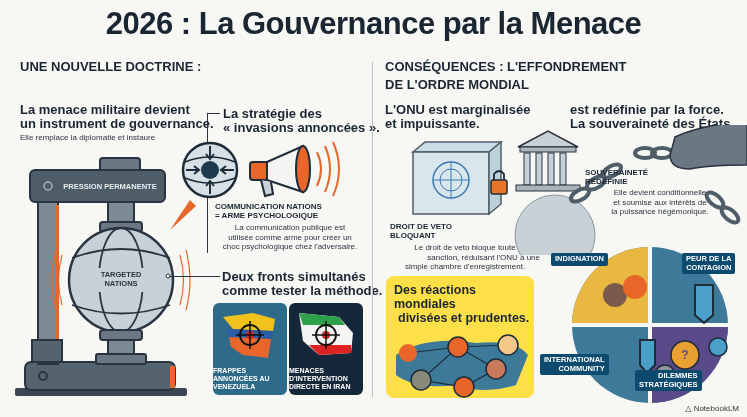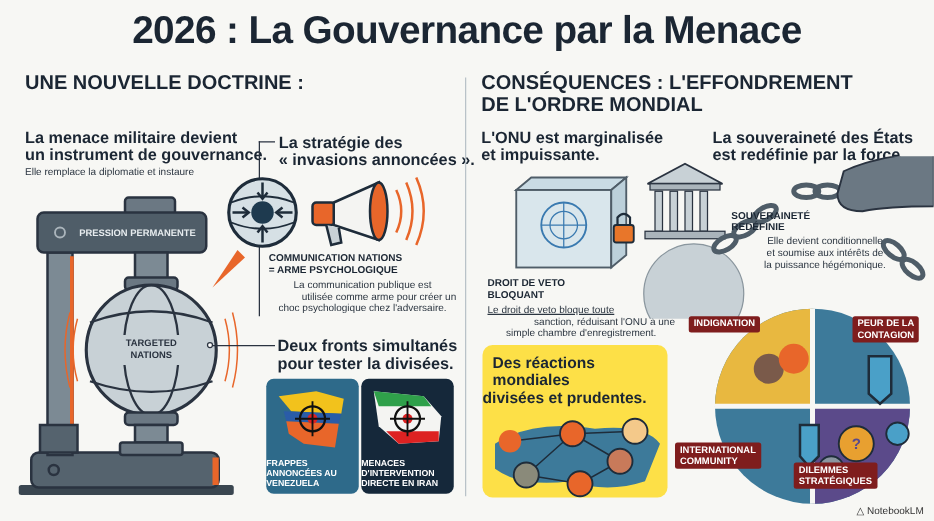--- a/index.html
+++ b/index.html
@@ -1,26 +1,26 @@
 <!DOCTYPE html>
 <html><head>
 <meta charset="utf-8">
 <style>
   * { box-sizing: border-box; margin: 0; padding: 0; }
   html, body { width: 747px; height: 417px; overflow: hidden; }
   body { background: #f7f7f4; font-family: "Liberation Sans", sans-serif; color: #1a2430; position: relative; }
   .abs { position: absolute; }
   .title { left: 0; top: 6px; width: 747px; text-align: center; font-size: 31px; font-weight: 700; letter-spacing: -0.5px; color: #1b2633; }
-  .sec-h { font-size: 16px; font-weight: 700; line-height: 18px; color: #1b2633; }
+  .sec-h { font-size: 13px; font-weight: 700; line-height: 18px; color: #1b2633; }
   .sub-h { font-size: 13px; font-weight: 700; line-height: 14px; color: #1b2633; }
   .small { font-size: 8px; line-height: 9.5px; color: #2b3540; }
   .cap { font-size: 8px; font-weight: 700; line-height: 9px; color: #1b2633; text-align: left; }
   .divider { left: 372px; top: 62px; width: 1px; height: 335px; background: #b9c2c8; }
   .line { background: #2a3340; }
-  .label-dark { background: #7f1d1d; color: #fff; font-size: 7.5px; font-weight: 700; line-height: 8.5px; padding: 2px 4px; border-radius: 2px; text-align: left; }
+  .label-dark { background: #0c4a6e; color: #fff; font-size: 7.5px; font-weight: 700; line-height: 8.5px; padding: 2px 4px; border-radius: 2px; text-align: right; }
   .panel { border-radius: 6px; }
   .footer { right: 8px; bottom: 4px; font-size: 8px; color: #333; }
 </style>
 </head>
 <body>
 
 <div class="abs title">2026 : La Gouvernance par la Menace</div>
 
 <div class="abs sec-h" style="left:20px;top:58px;">
   <div>UNE NOUVELLE DOCTRINE :</div>
@@ -94,27 +94,27 @@
   <path d="M22 22 L58 6 L58 52 L22 40 Z" fill="#f4f4f2" stroke="#1e2c3a" stroke-width="2"></path>
   <ellipse cx="58" cy="29" rx="7" ry="23" fill="#e8662a" stroke="#1e2c3a" stroke-width="2"></ellipse>
   <path d="M16 40 L20 56 L28 54 L26 42" fill="#c8d1d6" stroke="#1e2c3a" stroke-width="2"></path>
   <path d="M72 12 Q80 29 72 46 M80 6 Q90 29 80 52 M88 2 Q100 29 88 56" fill="none" stroke="#e8662a" stroke-width="2"></path>
 </svg>
 
 <div class="abs" style="left:215px;top:202px;width:150px;">
   <div class="cap">COMMUNICATION NATIONS</div>
   <div class="cap">= ARME PSYCHOLOGIQUE</div>
   <div class="small" style="text-align:center;margin-top:3px;">La communication publique est</div>
-  <div class="small" style="text-align:right;">utilisée comme arme pour créer un</div>
+  <div class="small" style="text-align:center;">utilisée comme arme pour créer un</div>
   <div class="small" style="text-align:center;">choc psychologique chez l'adversaire.</div>
 </div>
 
 <div class="abs" style="left:222px;top:270px;">
   <div class="sub-h">Deux fronts simultanés</div>
-  <div class="sub-h">pour tester la divisées.</div>
+  <div class="sub-h">comme tester la méthode.</div>
 </div>
 
 <div class="abs panel" style="left:213px;top:303px;width:74px;height:92px;background:#2e6a8a;">
   <svg width="74" height="60">
     <path d="M10 14 L40 10 L62 16 L60 28 L20 26 Z" fill="#f2c21c"></path>
     <path d="M14 26 L60 28 L58 36 L16 34 Z" fill="#2a5ca8"></path>
     <path d="M16 34 L58 36 L55 55 L30 52 L18 44 Z" fill="#e8662a"></path>
     <circle cx="37" cy="32" r="10" fill="none" stroke="#111" stroke-width="1.8"></circle>
     <circle cx="37" cy="32" r="4" fill="#d22"></circle>
     <path d="M37 18 V46 M23 32 H51" stroke="#111" stroke-width="1.5"></path>
@@ -144,39 +144,39 @@
   <div>CONSÉQUENCES : L'EFFONDREMENT</div>
   <div>DE L'ORDRE MONDIAL</div>
 </div>
 
 <div class="abs" style="left:385px;top:103px;">
   <div class="sub-h">L'ONU est marginalisée</div>
   <div class="sub-h">et impuissante.</div>
 </div>
 
 <div class="abs" style="left:570px;top:103px;">
+  <div class="sub-h">est redéfinie par la force.</div>
   <div class="sub-h">La souveraineté des États</div>
-  <div class="sub-h">est redéfinie par la force.</div>
 </div>
 
 <svg class="abs" style="left:405px;top:138px;" width="110" height="80">
   <path d="M8 14 L20 4 L96 4 L84 14 Z" fill="#c9dbe4" stroke="#4f5d68" stroke-width="1.5"></path>
   <rect x="8" y="14" width="76" height="62" fill="#d9e6ec" stroke="#4f5d68" stroke-width="1.5"></rect>
   <path d="M84 14 L96 4 L96 66 L84 76 Z" fill="#bcd0da" stroke="#4f5d68" stroke-width="1.5"></path>
   <circle cx="46" cy="42" r="18" fill="none" stroke="#3a7ab0" stroke-width="1.5"></circle>
   <circle cx="46" cy="42" r="11" fill="none" stroke="#3a7ab0" stroke-width="1"></circle>
   <path d="M28 42 H64 M46 24 V60" stroke="#3a7ab0" stroke-width="1"></path>
   <rect x="86" y="42" width="16" height="14" rx="2" fill="#e8762a" stroke="#1e2c3a" stroke-width="1.5"></rect>
   <path d="M89 42 V36 Q94 30 99 36 V42" fill="none" stroke="#1e2c3a" stroke-width="1.8"></path>
 </svg>
 
 <div class="abs" style="left:390px;top:222px;width:150px;">
   <div class="cap">DROIT DE VETO</div>
   <div class="cap">BLOQUANT</div>
-  <div class="small" style="text-align:left;margin-top:3px;text-decoration:underline;">Le droit de veto bloque toute</div>
+  <div class="small" style="text-align:center;margin-top:3px;">Le droit de veto bloque toute</div>
   <div class="small" style="text-align:right;">sanction, réduisant l'ONU à une</div>
   <div class="small" style="text-align:center;">simple chambre d'enregistrement.</div>
 </div>
 
 <svg class="abs" style="left:510px;top:125px;" width="237" height="130">
   <path d="M8 22 L38 6 L68 22 Z" fill="#c8d1d6" stroke="#2a3340" stroke-width="1.5"></path>
   <rect x="10" y="22" width="56" height="5" fill="#aab4bb" stroke="#2a3340"></rect>
   <rect x="14" y="28" width="6" height="32" fill="#c8d1d6" stroke="#2a3340"></rect>
   <rect x="26" y="28" width="6" height="32" fill="#c8d1d6" stroke="#2a3340"></rect>
   <rect x="38" y="28" width="6" height="32" fill="#c8d1d6" stroke="#2a3340"></rect>
@@ -198,21 +198,21 @@
 <div class="abs" style="left:585px;top:168px;width:150px;">
   <div class="cap">SOUVERAINETÉ</div>
   <div class="cap">REDÉFINIE</div>
   <div class="small" style="text-align:center;margin-top:2px;">Elle devient conditionnelle</div>
   <div class="small" style="text-align:center;">et soumise aux intérêts de</div>
   <div class="small" style="text-align:center;">la puissance hégémonique.</div>
 </div>
 
 <div class="abs panel" style="left:386px;top:276px;width:148px;height:122px;background:#fde047;border-radius:8px;">
   <div class="sub-h" style="padding:7px 0 0 8px;font-size:12.5px;">Des réactions mondiales</div>
-  <div class="sub-h" style="padding-left:0;font-size:12.5px;">divisées et prudentes.</div>
+  <div class="sub-h" style="padding-left:12px;font-size:12.5px;">divisées et prudentes.</div>
   <svg width="148" height="80">
     <path d="M10 30 Q40 10 90 18 Q130 14 142 30 L130 60 Q100 70 70 60 Q30 65 10 50 Z" fill="#3d7a9a"></path>
     <g stroke="#1e2c3a" stroke-width="1.2" fill="none">
       <path d="M22 28 L72 22 L122 20 M72 22 L110 44 M72 22 L35 55 L78 62 L110 44"></path>
     </g>
     <circle cx="22" cy="28" r="9" fill="#e8662a"></circle>
     <circle cx="72" cy="22" r="10" fill="#e8662a" stroke="#1e2c3a" stroke-width="1.5"></circle>
     <circle cx="122" cy="20" r="10" fill="#f4c98a" stroke="#1e2c3a" stroke-width="1.5"></circle>
     <circle cx="110" cy="44" r="10" fill="#c87a5a" stroke="#1e2c3a" stroke-width="1.5"></circle>
     <circle cx="35" cy="55" r="10" fill="#8a8a7a" stroke="#1e2c3a" stroke-width="1.5"></circle>

